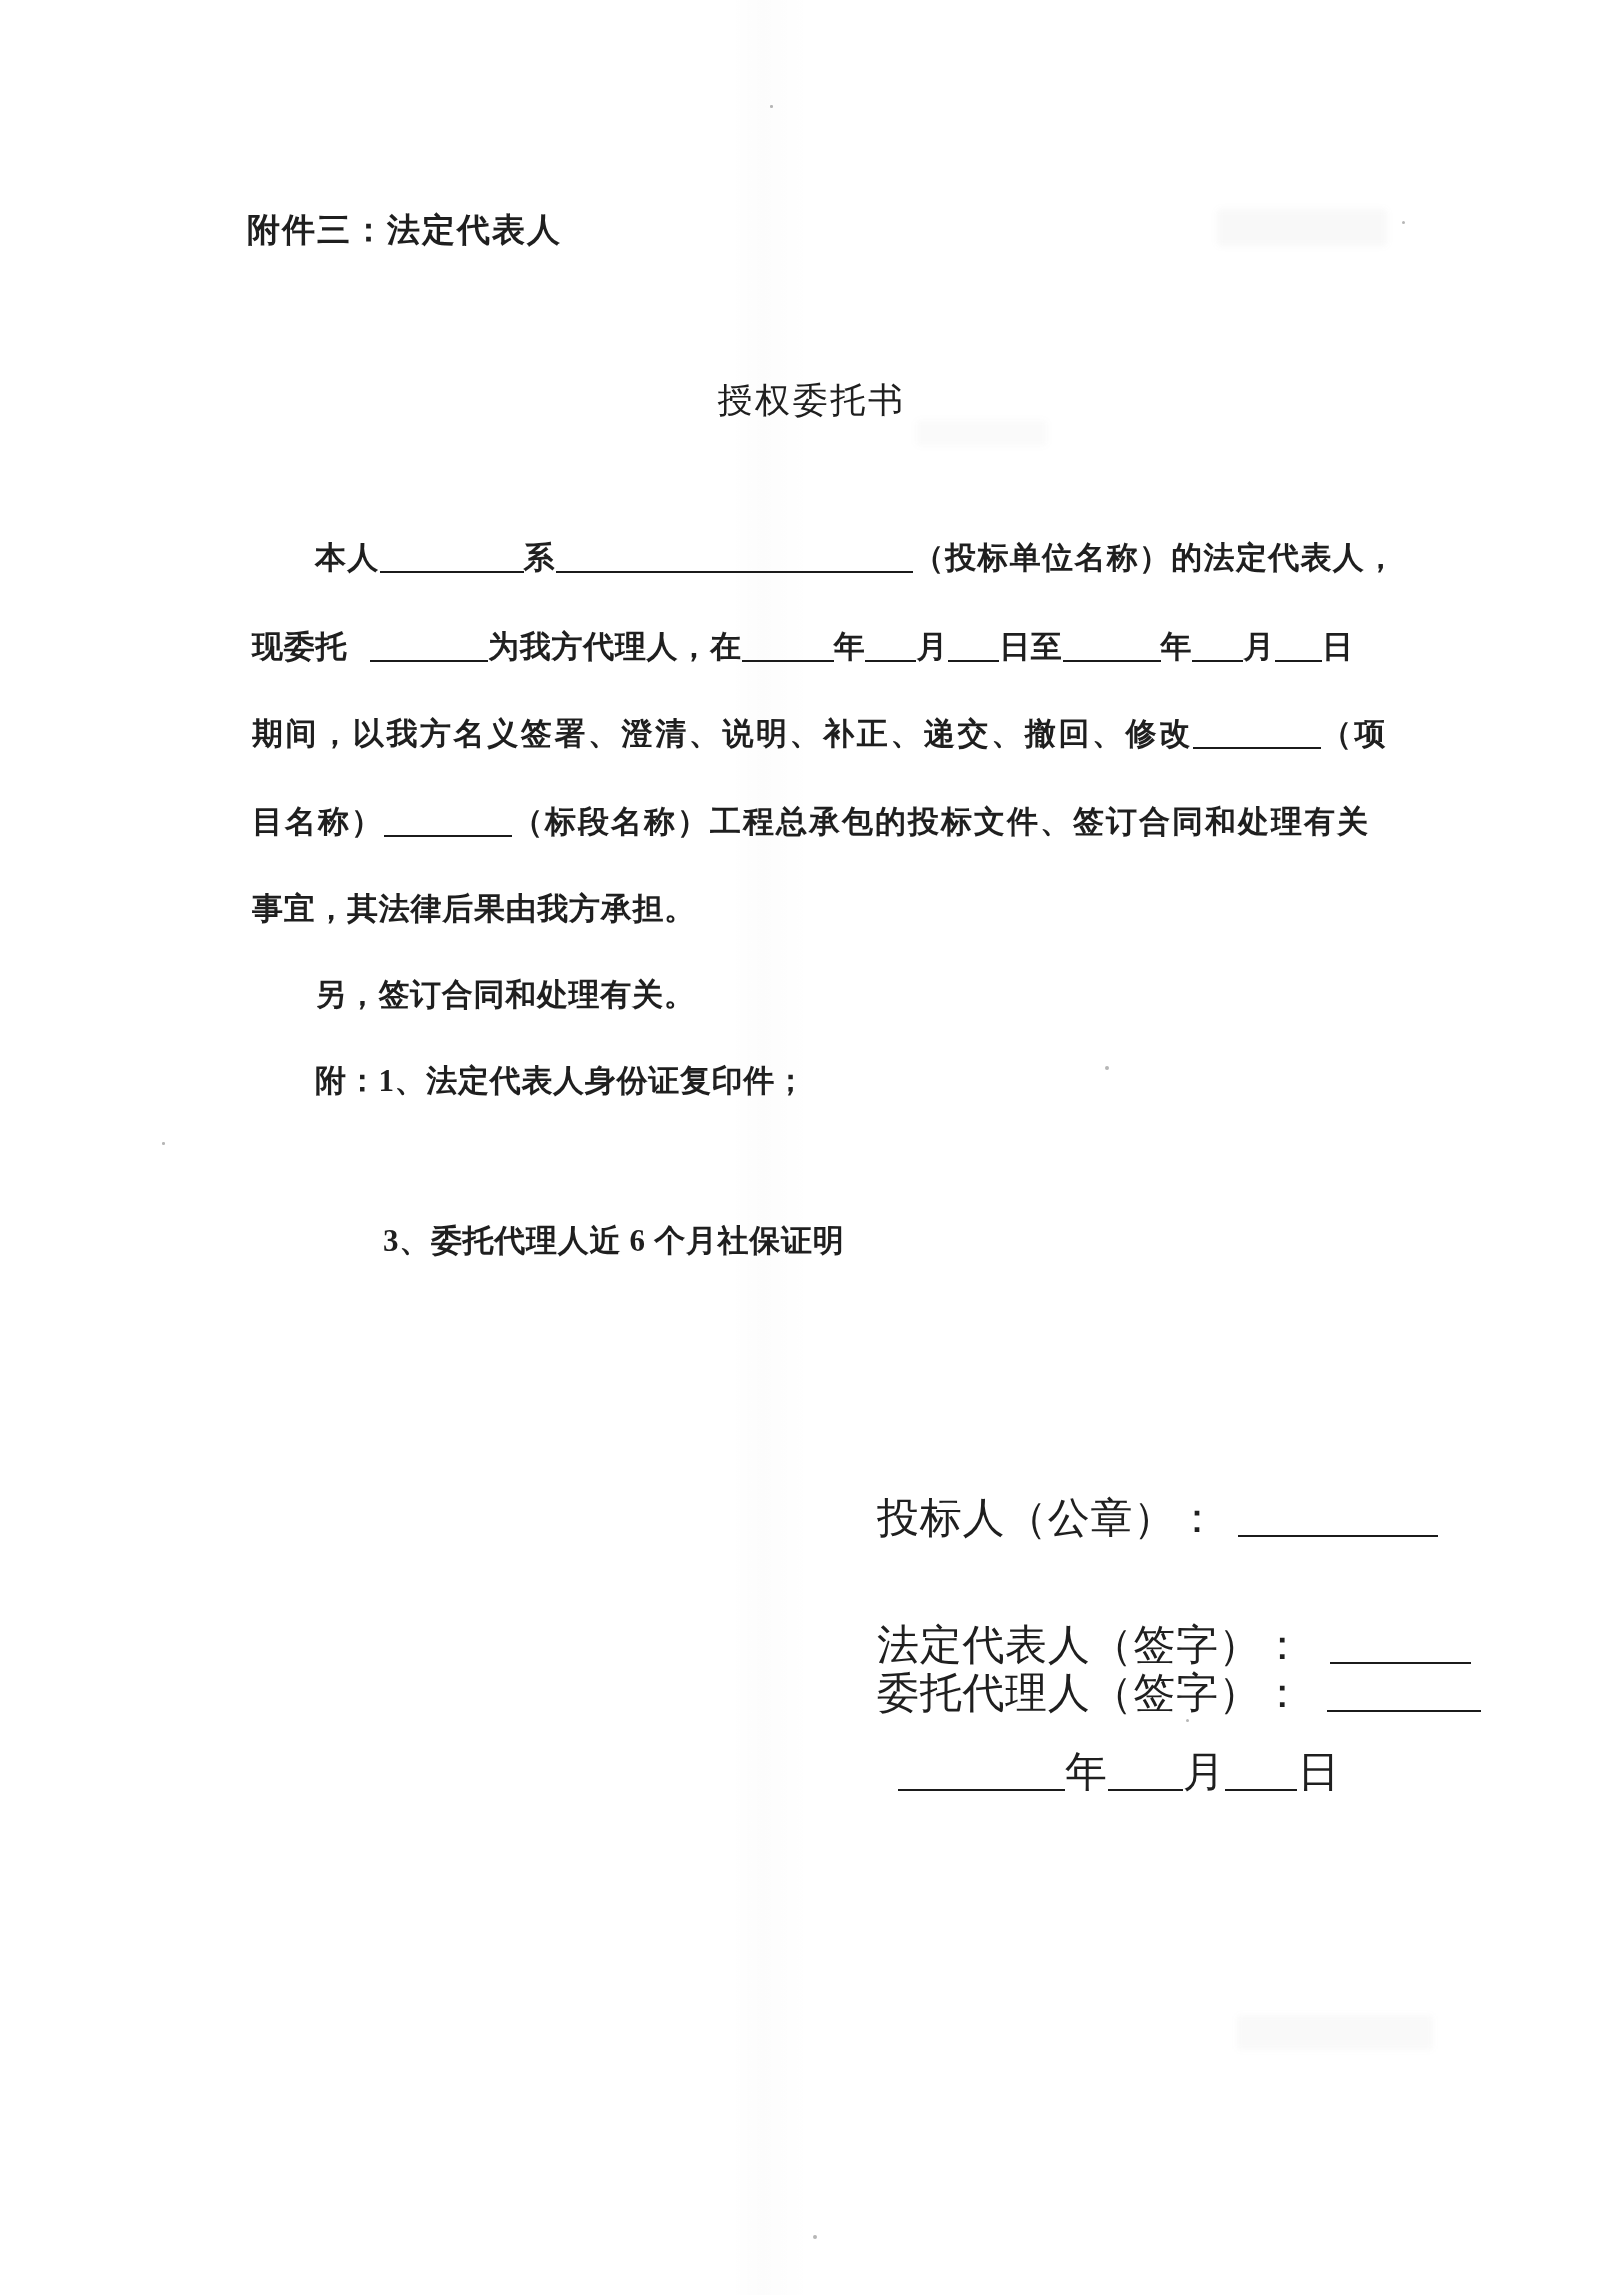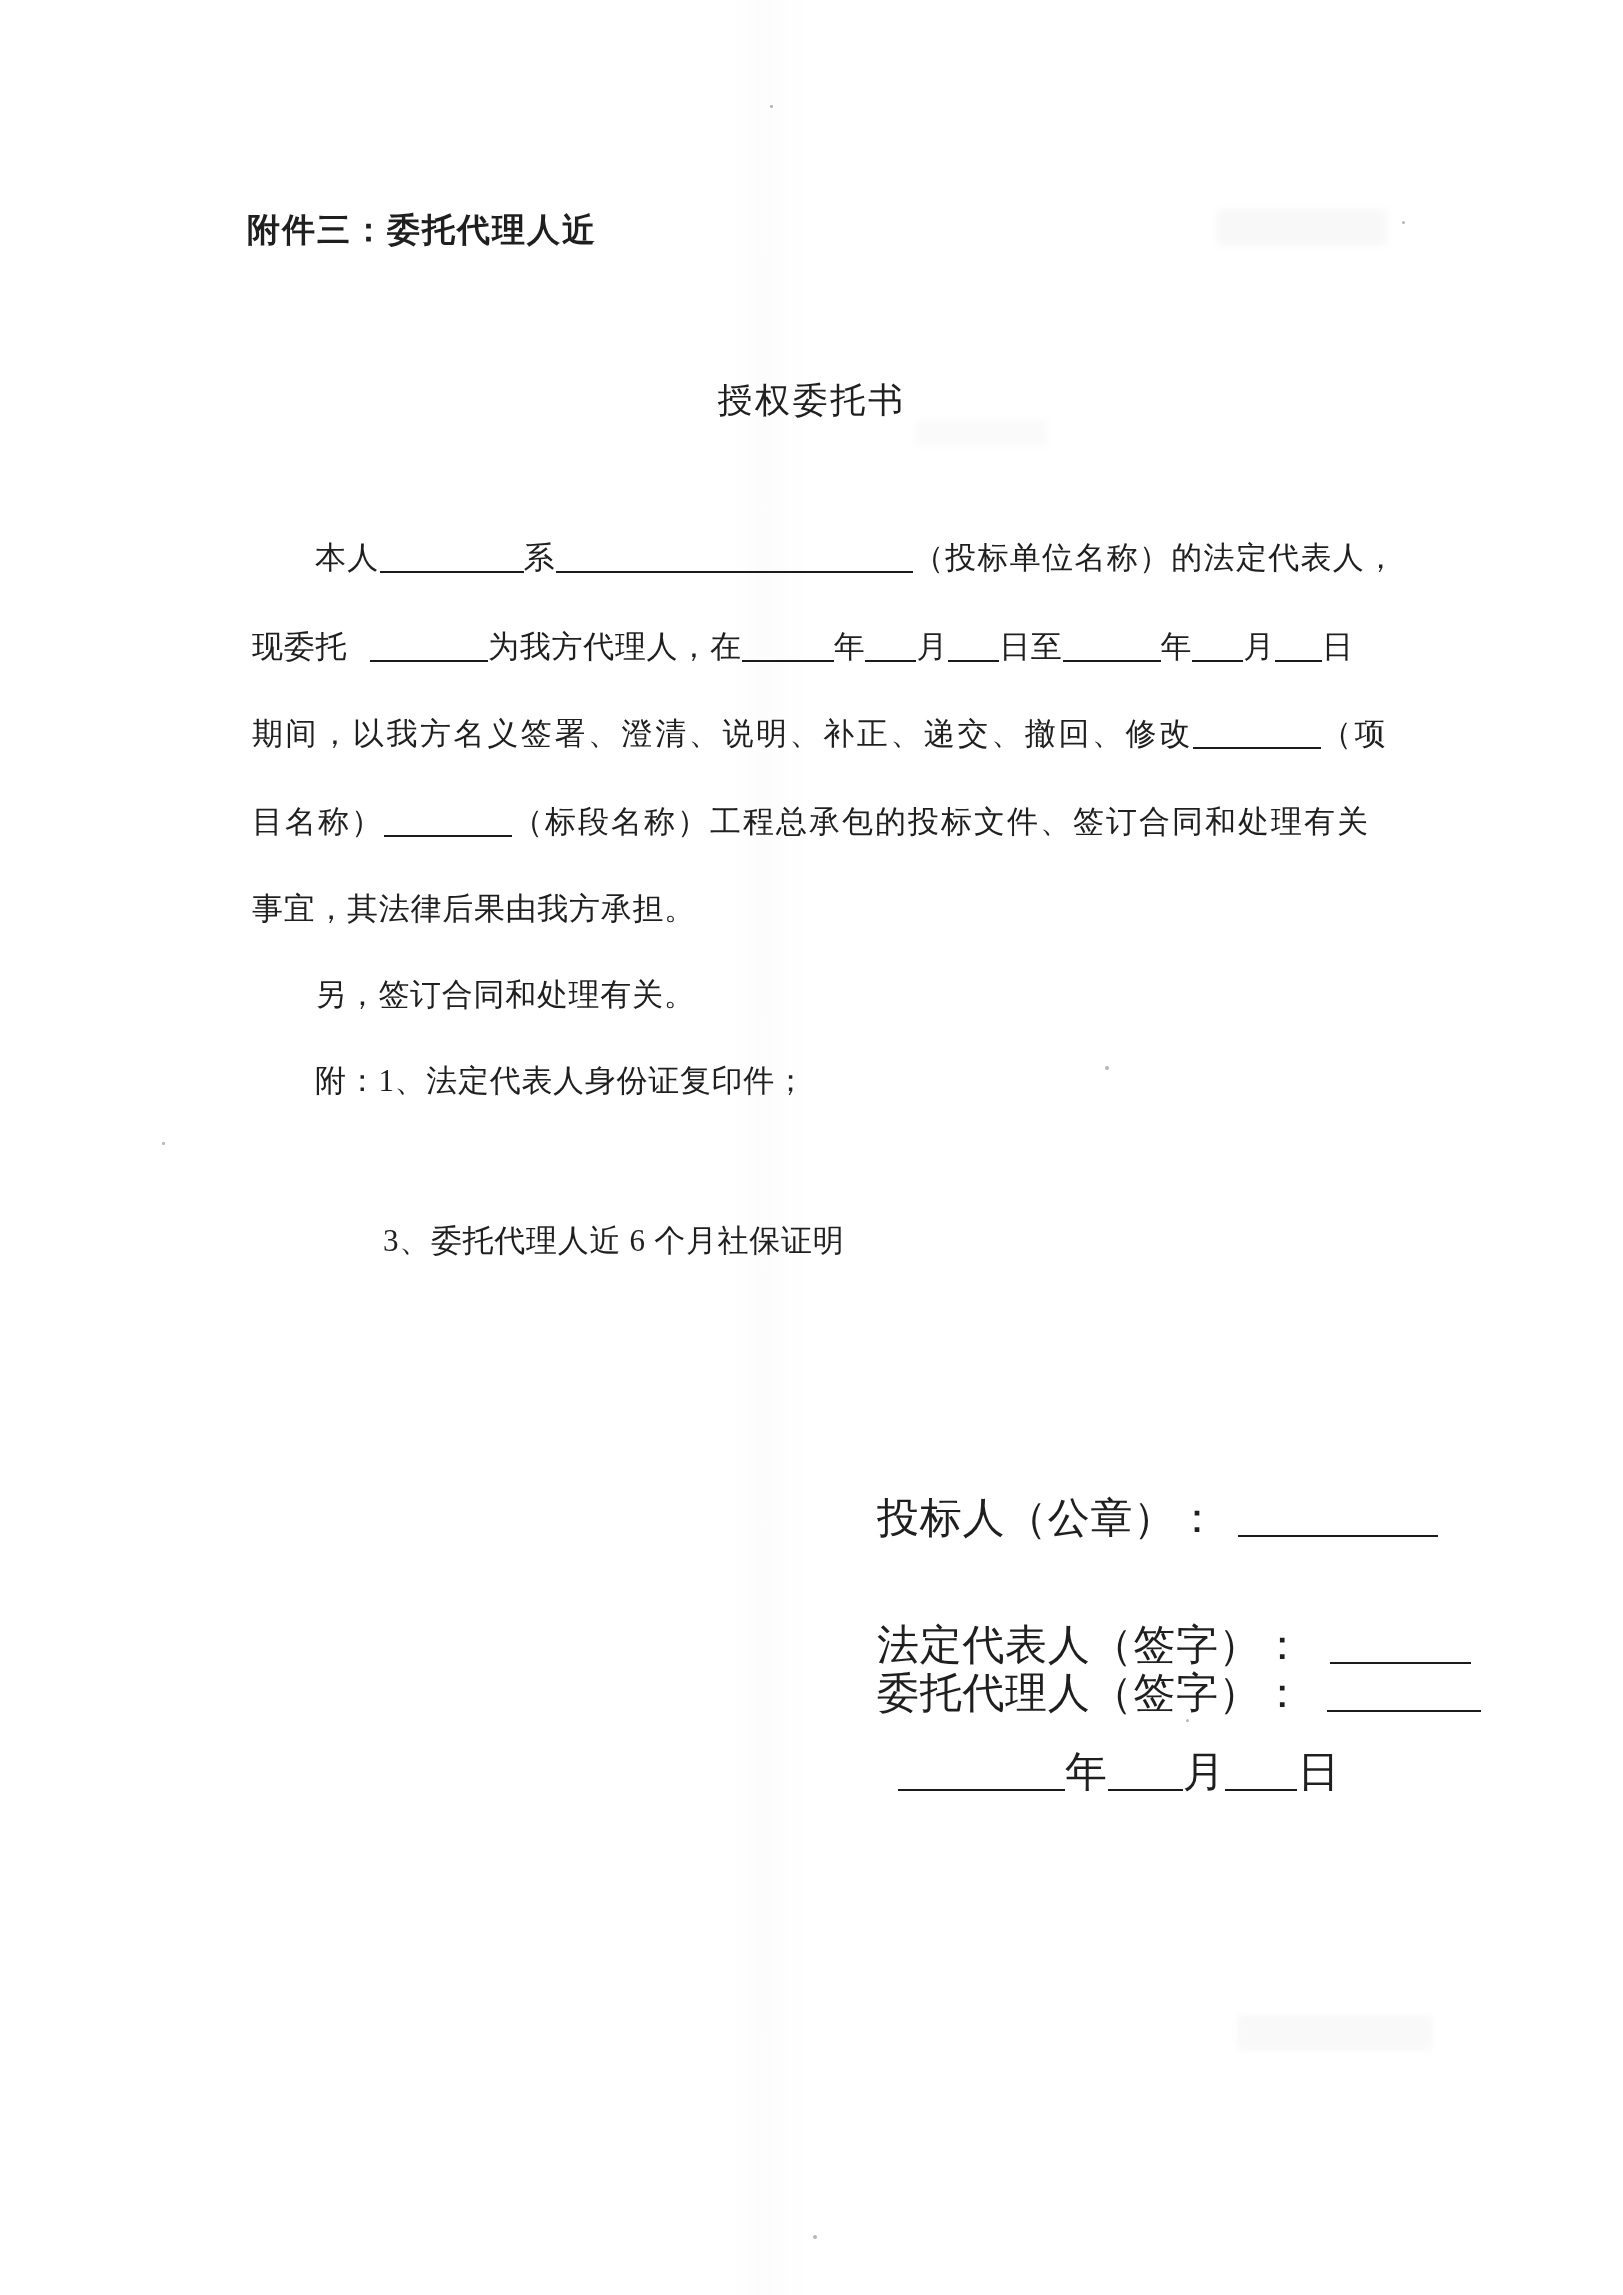--- a/index.html
+++ b/index.html
@@ -40,20 +40,21 @@
     letter-spacing: 2.6px;
     white-space: nowrap;
   }
   .line {
     position: absolute;
     left: 252px;
     font-size: 31px;
     line-height: 41px;
     letter-spacing: 0.7px;
     white-space: nowrap;
+    font-weight: bold;
   }
   .bl1 { top: 537px;  padding-left: 63px;  letter-spacing: 1.3px; }
   .bl2 { top: 626px; }
   .bl3 { top: 713px; letter-spacing: 2.6px; }
   .bl4 { top: 801px; letter-spacing: 2px; }
   .bl5 { top: 888px; }
   .bl6 { top: 974px; padding-left: 63px; }
   .bl7 { top: 1060px; padding-left: 63px; }
   .bl8 { top: 1149px; padding-left: 131px; }
   .bl9 { top: 1220px; padding-left: 131px; }
@@ -101,21 +102,21 @@
   .sp3 { left: 813px; top: 2235px; width: 3.9px; height: 3.9px; }
   .sp4 { left: 1186px; top: 1719px; width: 3.3px; height: 3.3px; }
   .sp5 { left: 162px;  top: 1142px; width: 2.6px; height: 2.6px; }
   .sp6 { left: 770px; top: 105px;  width: 2.6px; height: 2.6px; }
 </style>
 </head>
 <body>
 
 <div class="page">
 
-  <div class="header">附件三：委托代理人近</div>
+  <div class="header">附件三：法定代表人</div>
 
   <div class="title">授权委托书</div>
 
   <div class="line bl1"><span class="t">本人</span><span class="blank" style="width: 144px;"></span><span class="t">系</span><span class="blank" style="width: 357px;"></span><span class="t">（投标单位名称）的法定代表人，</span></div>
   <div class="line bl2"><span class="t">现委托</span><span class="gap" style="width: 23px;"></span><span class="blank" style="width: 118px;"></span><span class="t">为我方代理人，在</span><span class="blank" style="width: 92px;"></span><span class="t">年</span><span class="blank" style="width: 51px;"></span><span class="t">月</span><span class="blank" style="width: 51px;"></span><span class="t">日至</span><span class="blank" style="width: 98px;"></span><span class="t">年</span><span class="blank" style="width: 51px;"></span><span class="t">月</span><span class="blank" style="width: 47px;"></span><span class="t">日</span></div>
   <div class="line bl3"><span class="t">期间，以我方名义签署、澄清、说明、补正、递交、撤回、修改</span><span class="blank" style="width: 128px;"></span><span class="t">（项</span></div>
   <div class="line bl4"><span class="t">目名称）</span><span class="blank" style="width: 128px;"></span><span class="t">（标段名称）工程总承包的投标文件、签订合同和处理有关</span></div>
   <div class="line bl5"><span class="t">事宜，其法律后果由我方承担。</span></div>
   <div class="line bl6"><span class="t">另，签订合同和处理有关。</span></div>
   <div class="line bl7"><span class="t">附：1、法定代表人身份证复印件；</span></div>

